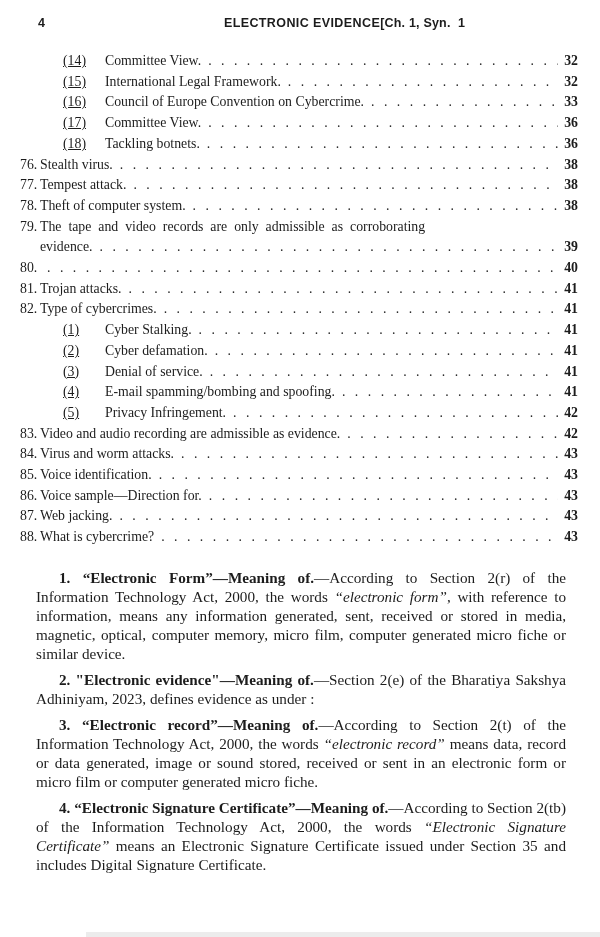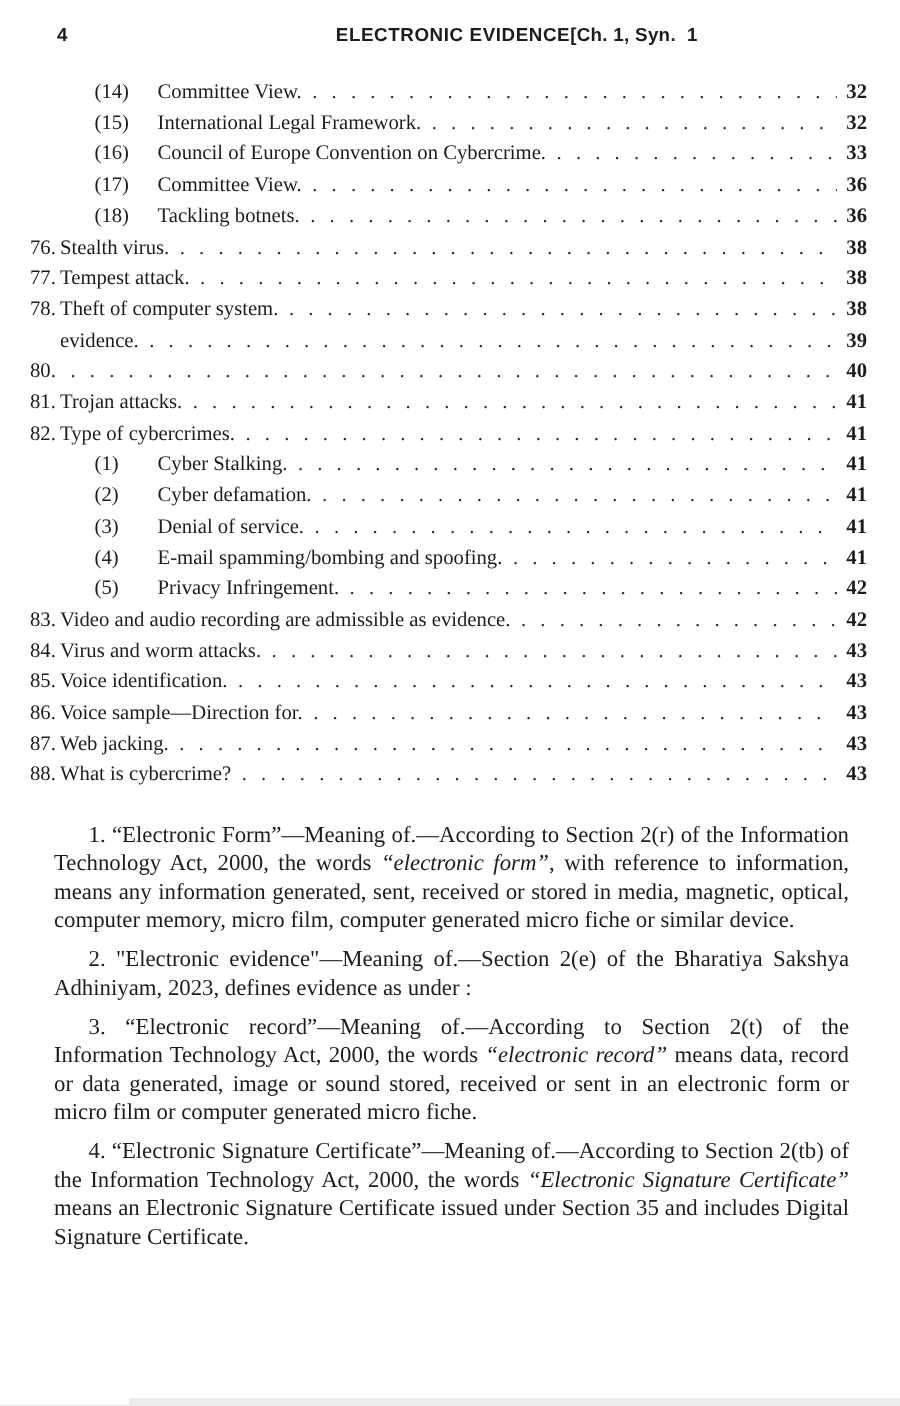--- a/index.html
+++ b/index.html
@@ -26,37 +26,37 @@
   .toc {
     margin-top:21px;
     padding:0 22px 0 0;
     font-size:13.8px;
     line-height:20.7px;
   }
   .toc-row { display:flex; align-items:baseline; }
   .toc-row .num { flex:0 0 auto; white-space:nowrap; }
   .toc-row.main .num,
   .toc-row.cont .num { margin-left:20px; width:20px; }
-  .toc-row.sub  .num { margin-left:63px; width:42px; }
+  .toc-row.sub  .num { margin-left:63px; width:42px;text-decoration:underline; }
   .toc-row .label { flex:0 1 auto; white-space:nowrap; }
   .toc-row.spread .label { word-spacing:3.5px; }
   .toc-row .leader {
     flex:1 1 0; overflow:hidden; white-space:nowrap;
     margin:0 3px 0 7px; letter-spacing:3px; color:#2a2a2a;
   }
   .toc-row .spacer { flex:1 1 0; }
   .toc-row .pg { flex:0 0 auto; min-width:17px; text-align:right; font-weight:bold; }
   
   .bodytext { margin:13px 34px 0 36px; }
   .para {
     margin:0 0 0 0; padding-top:7px;
     font-size:15.2px; line-height:19px;
     text-align:justify; text-indent:23px;
   }
-  .para .b { font-weight:normal;margin-top:45px; }
+  .para .b { font-weight:bold;margin-top:45px; }
   .para .i { font-style:italic; }
   
   .scan-edge {
     position:absolute; left:86px; right:0; bottom:0; height:5px;
     background:#ececec;
   }
 </style>
 </head>
 <body>
 
@@ -109,20 +109,25 @@
         <span class="num">77.</span>
         <span class="label">Tempest attack.</span>
         <span class="leader">. . . . . . . . . . . . . . . . . . . . . . . . . . . . . . . . . . . . . . . . . . . . . . . . . . . . . . . . . . . . . . . . . . . . . . . . . . . . . . . . . . . . . . . . . . </span>
         <span class="pg">38</span>
       </div>
       <div class="toc-row main">
         <span class="num">78.</span>
         <span class="label">Theft of computer system.</span>
         <span class="leader">. . . . . . . . . . . . . . . . . . . . . . . . . . . . . . . . . . . . . . . . . . . . . . . . . . . . . . . . . . . . . . . . . . . . . . . . . . . . . . . . . . . . . . . . . . </span>
         <span class="pg">38</span>
+      </div>
+      <div class="toc-row main spread">
+        <span class="num">79.</span>
+        <span class="label">The tape and video records are only admissible as corroborating</span>
+        <span class="spacer"></span>
       </div>
       <div class="toc-row cont">
         <span class="num"></span>
         <span class="label">evidence.</span>
         <span class="leader">. . . . . . . . . . . . . . . . . . . . . . . . . . . . . . . . . . . . . . . . . . . . . . . . . . . . . . . . . . . . . . . . . . . . . . . . . . . . . . . . . . . . . . . . . . </span>
         <span class="pg">39</span>
       </div>
       <div class="toc-row main">
         <span class="num">80.</span>
         <span class="leader">. . . . . . . . . . . . . . . . . . . . . . . . . . . . . . . . . . . . . . . . . . . . . . . . . . . . . . . . . . . . . . . . . . . . . . . . . . . . . . . . . . . . . . . . . . </span>

